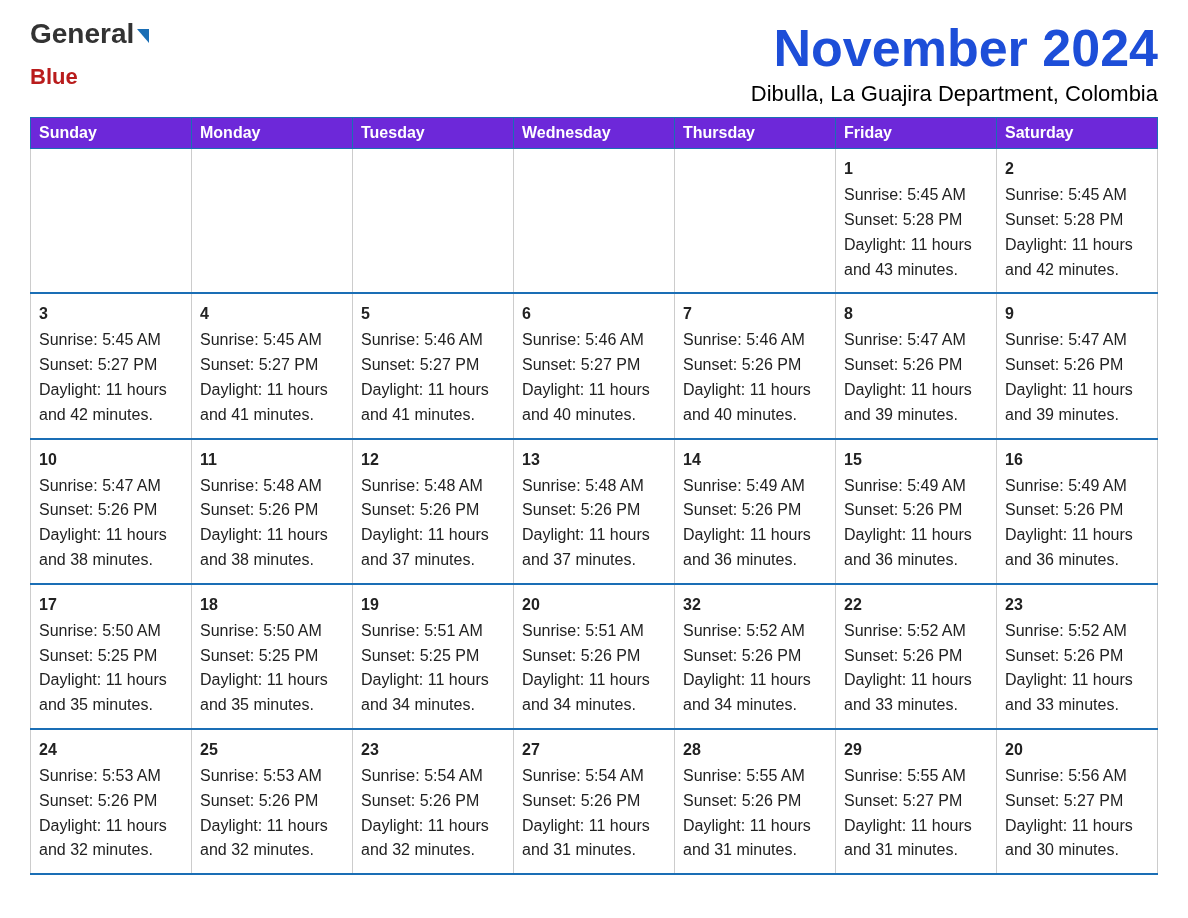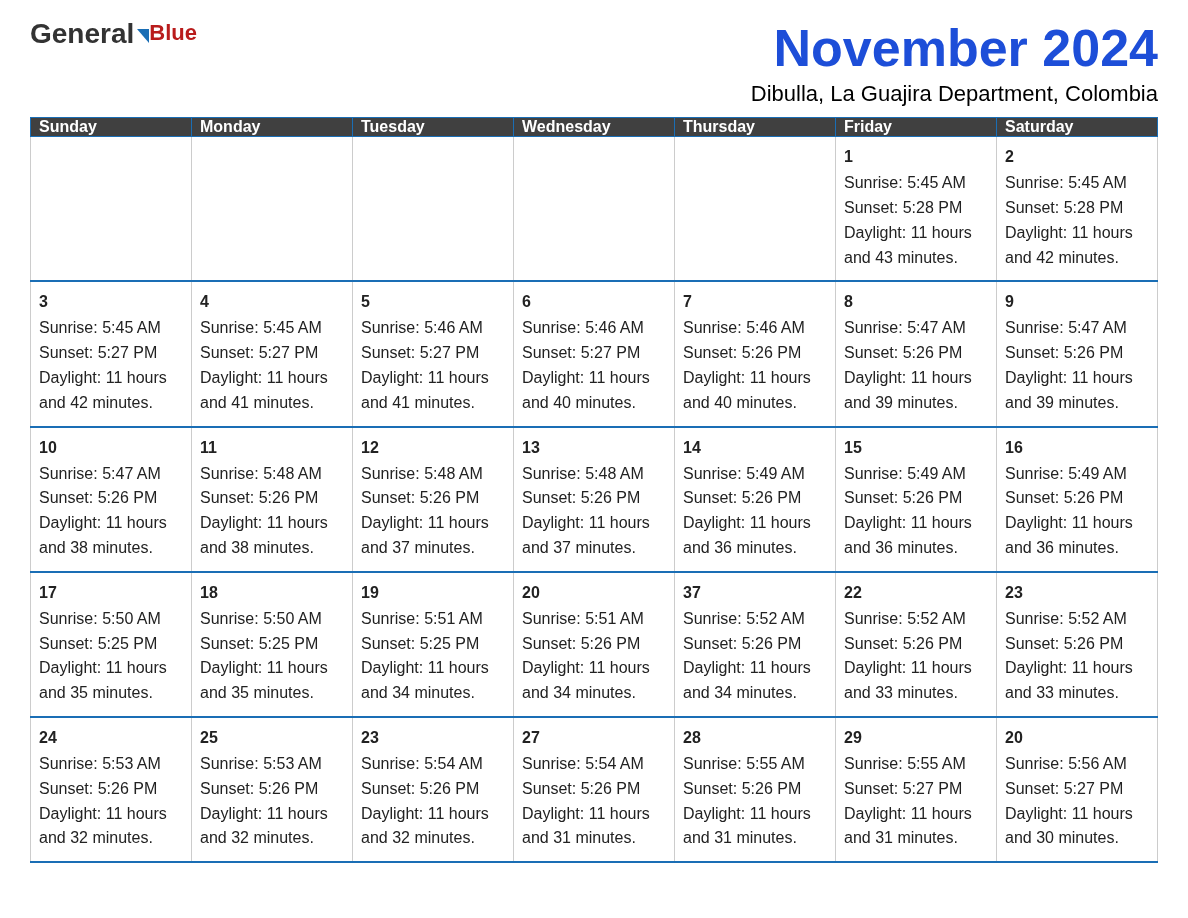--- a/index.html
+++ b/index.html
@@ -11,22 +11,23 @@
       min-height: 918px;
     }
     .header-area {
       display: flex;
       justify-content: space-between;
       align-items: flex-start;
       margin-bottom: 10px;
     }
     .logo {
       display: flex;
-      flex-direction: row;
+      flex-direction: column;
       align-items: flex-start;
+      gap: 16px;
     }
     .logo-text {
       font-size: 28px;
       font-weight: bold;
       color: #333;
       line-height: 1;
     }
     .logo-line2 {
       font-size: 22px;
       font-weight: bold;
@@ -45,25 +46,25 @@
       font-size: 22px;
       color: #000000;
       margin-top: 4px;
     }
     .calendar {
       width: 100%;
       border-collapse: collapse;
       margin-top: 10px;
     }
     .calendar thead tr th {
-      background-color: #404040;
+      background-color: #6d28d9;
       color: #fff;
       font-size: 16px;
       font-weight: bold;
-      padding: 0 8px;
+      padding: 6px 8px;
       text-align: left;
       border: 1px solid #1a6eb5;
     }
     .calendar tbody tr td {
       border: 1px solid #ccc;
       vertical-align: top;
       padding: 8px 8px 10px 8px;
       width: 14.28%;
       min-height: 90px;
       font-size: 13px;
@@ -244,21 +245,21 @@
 Sunset: 5:25 PM
 Daylight: 11 hours and 34 minutes.</div>
         </td>
         <td>
           <span class="day-number">20</span>
           <div class="day-info">Sunrise: 5:51 AM
 Sunset: 5:26 PM
 Daylight: 11 hours and 34 minutes.</div>
         </td>
         <td>
-          <span class="day-number">37</span>
+          <span class="day-number">32</span>
           <div class="day-info">Sunrise: 5:52 AM
 Sunset: 5:26 PM
 Daylight: 11 hours and 34 minutes.</div>
         </td>
         <td>
           <span class="day-number">22</span>
           <div class="day-info">Sunrise: 5:52 AM
 Sunset: 5:26 PM
 Daylight: 11 hours and 33 minutes.</div>
         </td>

